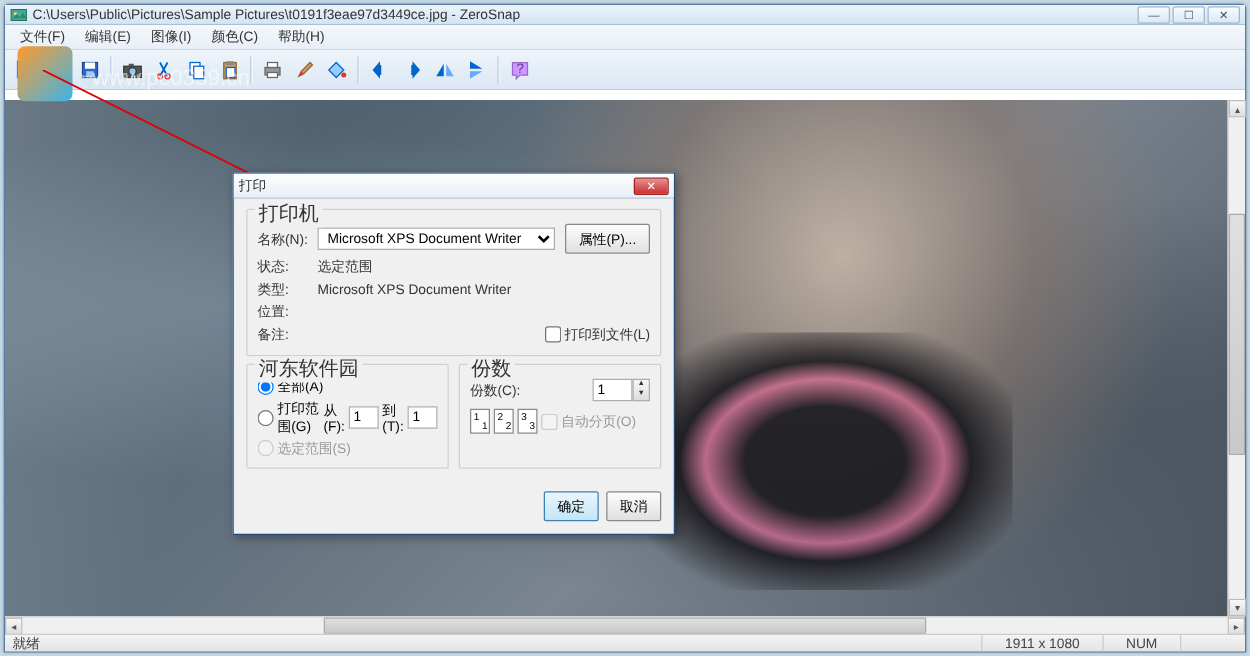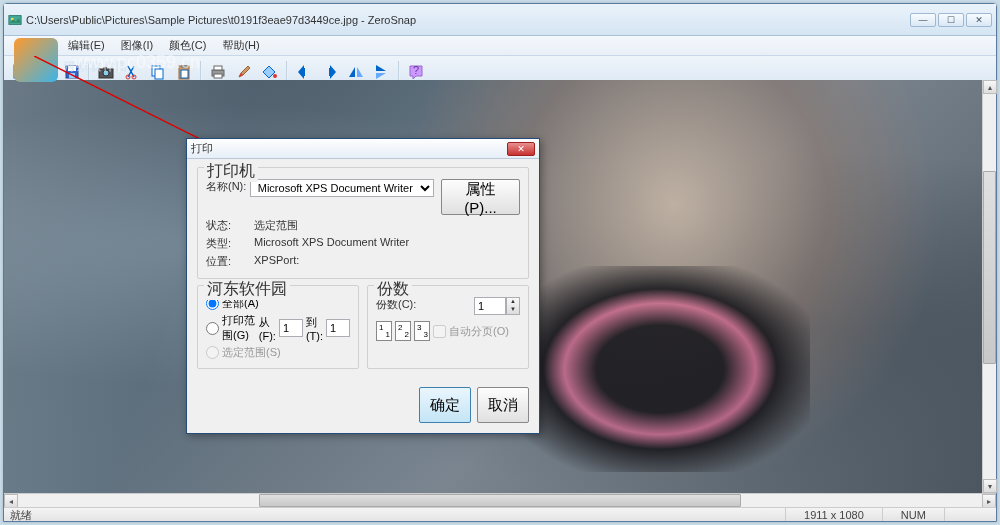--- a/index.html
+++ b/index.html
@@ -1,18 +1,18 @@
 <!DOCTYPE html>
 <html><head>
 <meta charset="utf-8">
 <style>
 *{box-sizing:border-box;margin:0;padding:0;font-family:"Microsoft YaHei",SimSun,Arial,sans-serif;font-size:11px}
 body{width:1000px;height:525px;background:#c8dce8;overflow:hidden;position:relative}
 .window{position:absolute;top:3px;left:3px;right:3px;bottom:3px;background:#fff;border:1px solid #5a7ca0;border-radius:4px 4px 0 0;box-shadow:0 0 3px rgba(0,0,0,.2)}
-.titlebar{height:32px;background:linear-gradient(#eaf3fb,#d5e5f3);display:flex;align-items:center;padding:0 4px;border-bottom:1px solid #a8c0d8}
+.titlebar{height:16px;background:linear-gradient(#eaf3fb,#d5e5f3);display:flex;align-items:center;padding:0 4px;border-bottom:1px solid #a8c0d8}
 .titlebar .ico{width:14px;height:14px;margin-right:4px}
 .titlebar .ttl{flex:1;color:#333;font-size:11px}
 .winbtns{display:flex;gap:2px}
 .winbtn{width:26px;height:14px;border:1px solid #9db8d0;background:linear-gradient(#f8fbfe,#dae8f5);border-radius:2px;display:flex;align-items:center;justify-content:center;font-size:9px;color:#456}
 .winbtn.close{background:linear-gradient(#f8fbfe,#dae8f5)}
 .menubar{height:20px;background:linear-gradient(#f5f8fc,#e8eff7);display:flex;align-items:center;padding:0 4px;border-bottom:1px solid #c8d8e8}
 .menuitem{padding:2px 8px;color:#333;cursor:default}
 .toolbar{height:32px;background:linear-gradient(#eef4fa,#dce8f4);display:flex;align-items:center;padding:0 4px;gap:2px;border-bottom:1px solid #b8cde0}
 .tbtn{width:24px;height:24px;border:1px solid transparent;display:flex;align-items:center;justify-content:center;border-radius:2px}
 .tsep{width:2px;height:22px;background:linear-gradient(90deg,#b0c4d8,#fff);margin:0 2px}
@@ -25,36 +25,36 @@
 .watermark{position:absolute;top:28px;left:10px;font-size:42px;font-weight:bold;color:rgba(210,225,240,.7);z-index:2;letter-spacing:2px;font-family:"Microsoft YaHei"}
 .watermark .logo{display:inline-block;width:44px;height:44px;background:linear-gradient(135deg,#ff9a2e,#3bb4e8);border-radius:6px;vertical-align:middle;margin-right:6px;position:relative}
 .watermark2{position:absolute;top:48px;left:70px;font-size:18px;color:rgba(255,255,255,.55);z-index:2}
 .scrollbar-h{position:absolute;bottom:14px;left:0;right:0;height:14px;background:#e8e8e8;border-top:1px solid #ccc;display:flex}
 .sb-arrow{width:14px;height:14px;background:linear-gradient(#f8f8f8,#ddd);border:1px solid #bbb;display:flex;align-items:center;justify-content:center;font-size:8px;color:#555}
 .sb-track{flex:1;position:relative;background:#f0f0f0}
 .sb-thumb{position:absolute;left:25%;width:50%;height:100%;background:linear-gradient(#e0e0e0,#c8c8c8);border:1px solid #aaa;border-radius:1px}
 .scrollbar-v{position:absolute;right:0;top:76px;bottom:28px;width:14px;background:#e8e8e8;border-left:1px solid #ccc;display:flex;flex-direction:column}
 .scrollbar-v .sb-track{flex:1}
 .scrollbar-v .sb-thumb{left:0;top:20%;width:100%;height:50%}
-.statusbar{position:absolute;bottom:0;left:0;right:0;height:14px;background:linear-gradient(#f4f4f4,#e4e4e4);border-top:1px solid #ccc;display:flex;padding:0 6px;font-size:10px;color:#444}
+.statusbar{position:absolute;bottom:0;left:0;right:0;height:14px;background:linear-gradient(#f4f4f4,#e4e4e4);border-top:1px solid #ccc;display:flex;align-items:center;padding:0 6px;font-size:10px;color:#444}
 .statusbar .spacer{flex:1}
 .statusbar .cell{padding:0 18px;border-left:1px solid #ccc;height:100%;display:flex;align-items:center}
 
 .dialog{position:absolute;top:138px;left:186px;width:354px;background:#f0f0f0;border:1px solid #254b7a;box-shadow:2px 2px 8px rgba(0,0,0,.35);z-index:10}
 .dlg-title{height:20px;background:linear-gradient(#fefefe,#e6eef7);border-bottom:1px solid #b8c8da;display:flex;align-items:center;padding:0 4px}
 .dlg-title span{flex:1;font-size:11px;color:#333}
 .dlg-close{width:28px;height:14px;background:linear-gradient(#e89090,#c83030);border:1px solid #a02020;border-radius:2px;color:#fff;font-size:9px;display:flex;align-items:center;justify-content:center}
 .dlg-body{padding:8px 10px}
 .group{border:1px solid #d0d0d0;border-radius:2px;padding:8px 8px 6px;margin-bottom:6px;position:relative}
 .group-title{position:absolute;top:-7px;left:6px;background:#f0f0f0;padding:0 3px;font-size:16px;color:#333}
-.row{display:flex;margin:3px 0;font-size:11px;color:#333}
+.row{display:flex;align-items:center;margin:3px 0;font-size:11px;color:#333}
 .row .lbl{width:48px}
 .row .val{flex:1}
 select,input[type=text]{border:1px solid #abadb3;background:#fff;height:18px;padding:0 3px;font-size:11px}
-.btn{border:1px solid #888;background:linear-gradient(#fdfdfd,#e0e0e0);height:36px;padding:0 10px;font-size:15px;border-radius:2px;cursor:default}
+.btn{border:1px solid #888;background:linear-gradient(#fdfdfd,#e0e0e0);height:24px;padding:0 10px;font-size:11px;border-radius:2px;cursor:default}
 .btn.primary{border:1px solid #3c7fb1;background:linear-gradient(#eaf6fd,#c4e5f6)}
 .two-col{display:flex;gap:8px}
 .two-col .group{flex:1}
 .chk{display:flex;align-items:center;gap:3px}
 .chk input{margin:0}
 .radio{display:flex;align-items:center;gap:3px;margin:2px 0}
 .radio input{margin:0}
 .collate{display:flex;gap:3px;align-items:center;margin-top:6px}
 .page-icon{width:16px;height:20px;border:1px solid #888;background:#fff;font-size:8px;display:flex;align-items:flex-end;justify-content:flex-end;padding:1px;position:relative}
 .page-icon::before{content:attr(data-n);position:absolute;top:1px;left:2px;font-size:8px}
@@ -247,22 +247,29 @@
       <div class="row">
           <span class="lbl">状态:</span>
           <span class="val">选定范围</span>
         </div>
       <div class="row">
           <span class="lbl">类型:</span>
           <span class="val">Microsoft XPS Document Writer</span>
         </div>
       <div class="row">
           <span class="lbl">位置:</span>
-          <span class="val">XPSPort:</span>
-        </div>
+        </div>
+      <div class="row">
+        <span class="lbl">备注:</span>
+        <span class="val"></span>
+        <label class="chk">
+            <input type="checkbox" style="">
+            <span>打印到文件(L)</span>
+          </label>
+      </div>
     </div>
 
     <div class="two-col">
       <div class="group">
         <div class="group-title">河东软件园</div>
         <label class="radio">
             <input type="radio" name="r" checked="" style="">
             <span>全部(A)</span>
           </label>
         <div class="radio">

